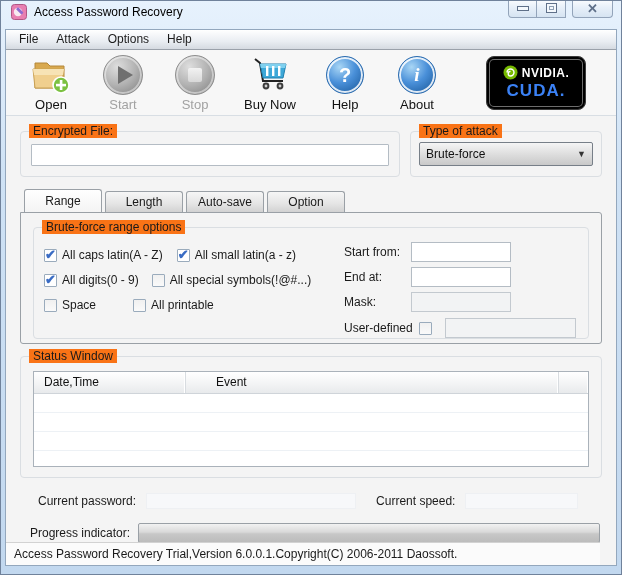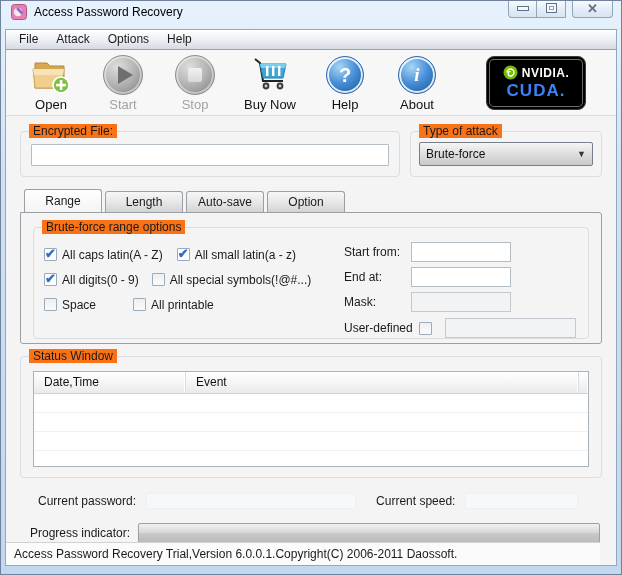--- a/index.html
+++ b/index.html
@@ -116,21 +116,21 @@
   .tab.active {
     margin-top:0; height:23px; line-height:23px;
     background: linear-gradient(#ffffff, #f4f4f4);
     margin-bottom:-1px;
   }
   .tab-page { border:1px solid #9aa0a6; border-radius:0 3px 3px 3px; height:132px; padding:14px 12px 0 12px; background:#f4f4f4; }
 
   .grp-range { height:112px; padding:14px 12px 8px 10px; display:flex; }
   .checks { width:268px; flex:none; }
   .check-row { display:flex; align-items:center; height:25px; }
-  .check-item { display:flex; align-items:flex-start; cursor:pointer; }
+  .check-item { display:flex; align-items:flex-end; cursor:pointer; }
   .checkbox {
     width:13px; height:13px; border:1px solid #9aabbc; background:linear-gradient(#f0f0f0,#fafafa);
     border-radius:1px; margin-right:5px; position:relative; flex:none;
   }
   .checkbox.checked { background:#fff; }
   .checkbox.checked::after {
     content:"\2714"; position:absolute; left:0px; top:-3px;
     color:#3a6cc4; font-size:13px; font-weight:bold;
   }
   .check-label { color:#1a1a1a; white-space:nowrap; }
@@ -144,21 +144,21 @@
     font-family:"Liberation Sans", sans-serif; font-size:12px; padding:0 3px;
   }
   .field-input.disabled { background:#f2f3f4; border-color:#c3c9cf; }
   .ud-row { display:flex; align-items:center; margin-top:6px; }
   .ud-label { margin-right:6px; white-space:nowrap; }
   .ud-input { flex:1; height:20px; margin-left:8px; border:1px solid #c3c9cf; background:#f2f3f4; }
 
   
   .grp-status { margin-top:12px; height:122px; padding:14px 12px 0 12px; }
   .status-table { height:96px; border:1px solid #aab2ba; background:#fff; display:flex; flex-direction:column; }
-  .st-header { height:22px; display:flex; background:linear-gradient(#ffffff,#f2f3f4 60%, #e8eaec); border-bottom:1px solid #cfd4d9; }
+  .st-header { height:22px; display:flex; background:linear-gradient(#ffffff,#f2f3f4 60%, #e8eaec); border-bottom:1px solid #cfd4d9;gap:20px; }
   .st-h-cell { line-height:21px; padding-left:10px; color:#111; border-right:1px solid #d8dce0; box-shadow:inset -1px 0 0 #ffffff; }
   .st-c1 { width:152px; flex:none; }
   .st-c2 { flex:1; }
   .st-c3 { width:9px; flex:none; padding:0; border-right:none; }
   .st-body { flex:1; background:
       repeating-linear-gradient(to bottom, #ffffff 0px, #ffffff 18px, #edf1f5 18px, #edf1f5 19px); }
 
   
   .cur-row { display:flex; align-items:center; margin-top:14px; height:18px; }
   .cur-label { margin-left:18px; white-space:nowrap; }

